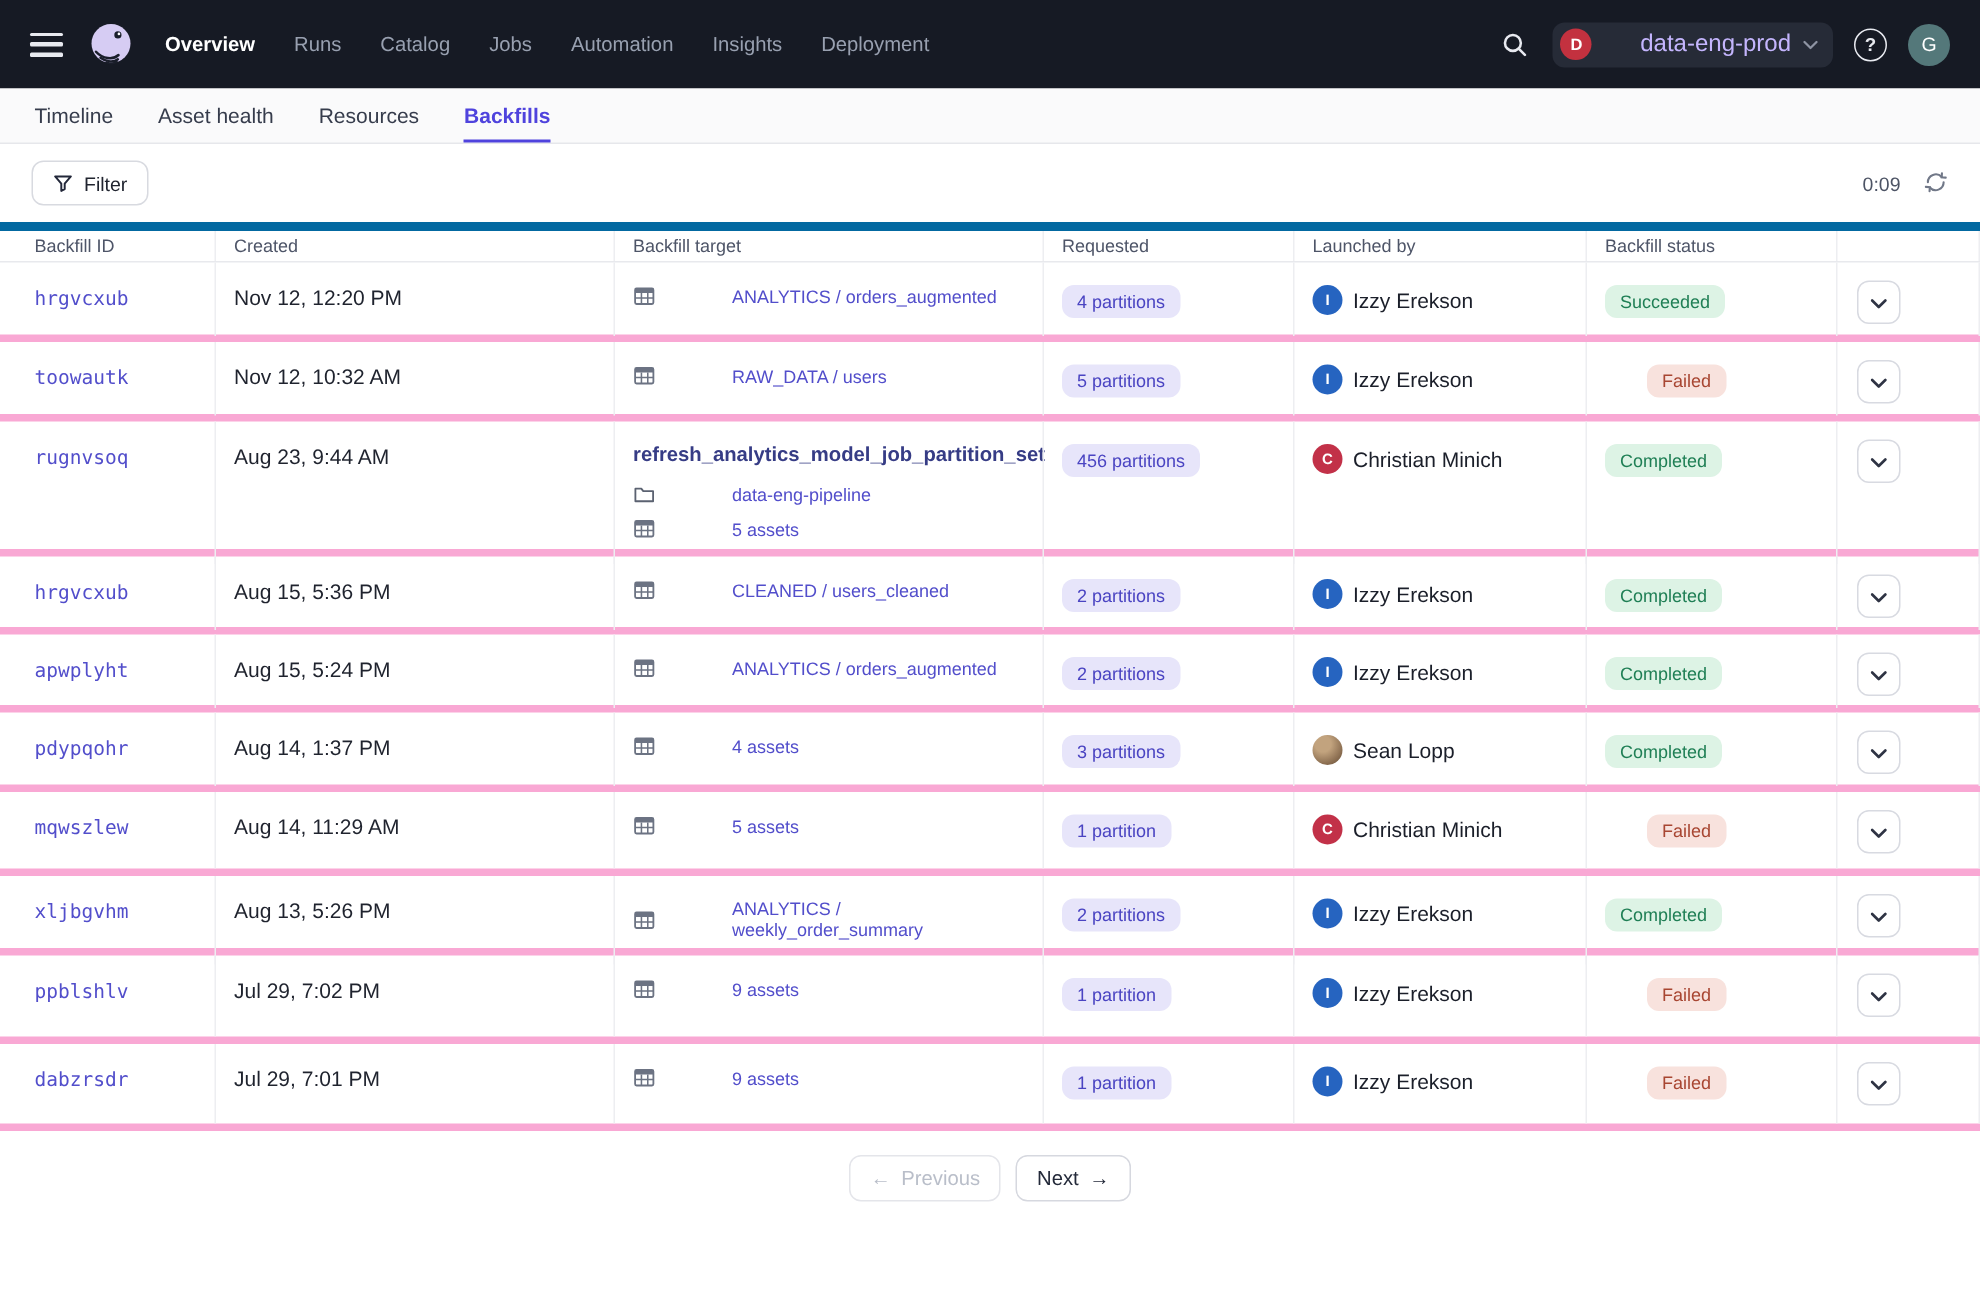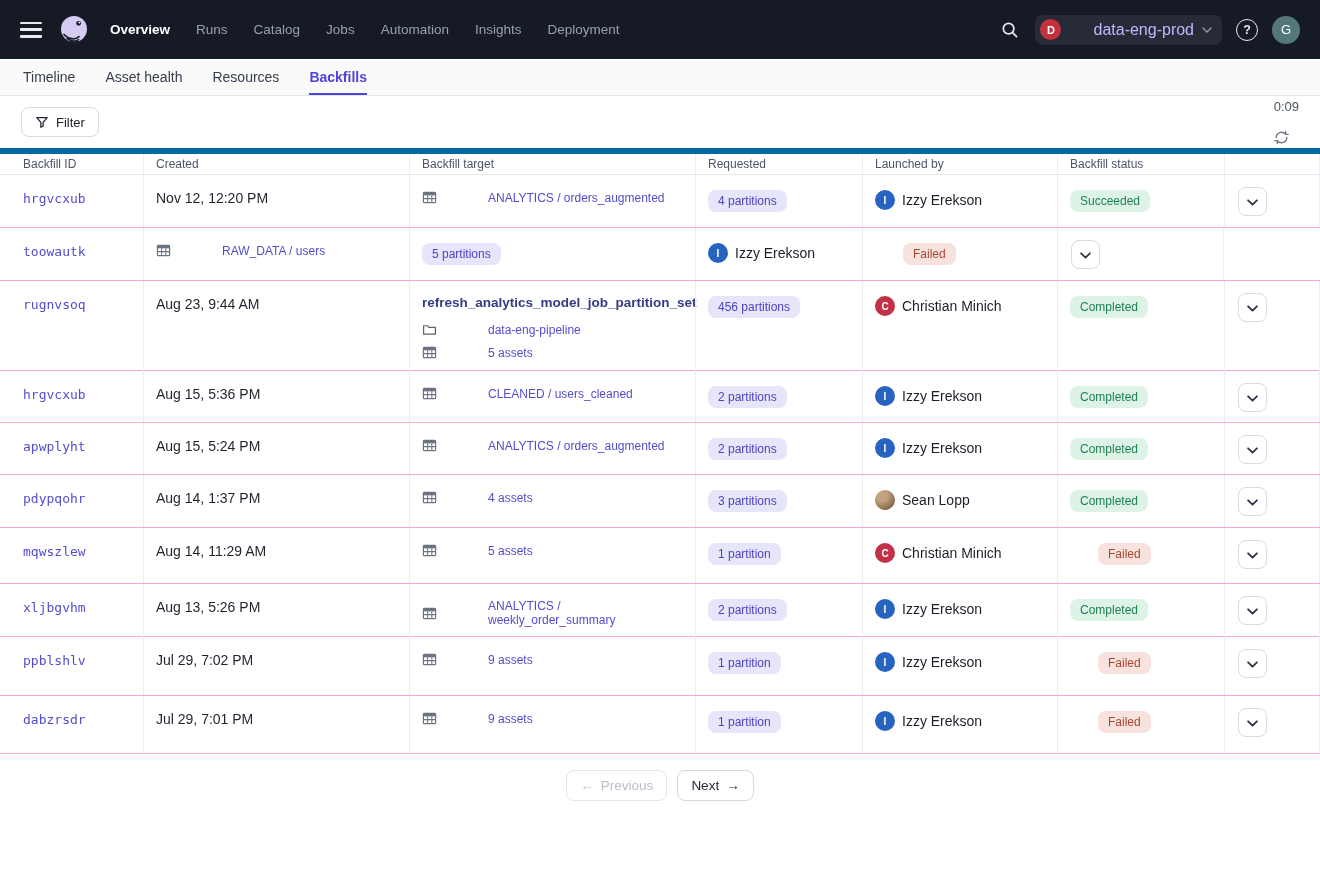--- a/index.html
+++ b/index.html
@@ -24,31 +24,31 @@
 
   
   .tabbar { height:37px; background:#FAFAFB; border-bottom:1px solid #E6E7EB; display:flex; align-items:stretch; padding:0 23px; gap:30px; }
   .tab { display:flex; align-items:center; font-size:14px; color:#363C4C; cursor:pointer; position:relative; white-space:nowrap; }
   .tab.active { color:var(--accent,#4F43DD); font-weight:bold; }
   .tab.active::after { content:""; position:absolute; left:0; right:0; bottom:0; height:2px; background:var(--accent,#4F43DD); }
 
   
   .toolbar { height:52px; display:flex; align-items:center; padding:0 21px; }
   .filterbtn { height:30px; border:1px solid #D8DAE0; border-radius:8px; background:#fff; display:flex; align-items:center; gap:7px; padding:0 13px; font-size:13px; color:#20242F; cursor:pointer; }
-  .toolbar-right { margin-left:auto; display:flex; gap:16px;flex-direction:column; }
+  .toolbar-right { margin-left:auto; display:flex; align-items:center; gap:16px; }
   .timer { font-size:13px; color:#4C5364; }
   .refresh { width:16px; height:16px; cursor:pointer; display:flex; }
 
   
   .grid-row { display:grid; grid-template-columns:143px 266px 286px 167px 195px 167px 96px; }
   .thead { border-top:6px solid #0369a1; border-bottom:1px solid #E8E9ED; height:27px; }
   .th { font-size:12px; color:#4E5568; display:flex; align-items:center; padding-left:12px; border-left:1px solid #EDEEF1; }
   .th:first-child { border-left:none; padding-left:23px; }
   .th:last-child { border-right:1px solid #EDEEF1; }
-  .trow { border-bottom:1px solid #f9a8d4; }
+  .trow { border-bottom:5px solid #f9a8d4; }
   .td { padding:15px 10px 8px 12px; border-left:1px solid #EDEEF1; font-size:14px; color:#1F232E; }
   .td:first-child { border-left:none; padding-left:23px; }
   .td:last-child { border-right:1px solid #EDEEF1; padding-top:12px; padding-left:13px; }
   .idlink { font-family:"DejaVu Sans Mono", monospace; font-size:13px; color:#524ECB; text-decoration:none; cursor:pointer; }
   .meta-line { display:flex; align-items:center; gap:7px; margin-bottom:8px; }
   .meta-line .icn { display:flex; flex:none; }
   .tlink { font-size:12px; color:#524ECB; text-decoration:none; cursor:pointer;margin-left:44px; }
   .job-name { font-size:13.5px; font-weight:bold; color:#363C85; margin:-1px 0 12px 0; cursor:pointer; }
   .pill { display:inline-block; font-size:12px; border-radius:8px; padding:4px 10px; white-space:nowrap; }
   .pill.part { background:var(--lav-bg,#E7E5FA); color:var(--lav-tx,#4A44C2); }
@@ -175,20 +175,21 @@
     <div class="td">
           <button class="menubtn">
             <span><svg width="11" height="7" viewBox="0 0 10 6" fill="none" stroke="#2F3444" stroke-width="1.6" stroke-linecap="round" stroke-linejoin="round">
                 <path d="M1 1l4 4 4-4"></path>
               </svg></span>
           </button>
         </div>
   </div>
       <div class="grid-row trow" style="height:53px">
     <div class="td"><a class="idlink">toowautk</a></div>
+    <div class="td">Nov 12, 10:32 AM</div>
     <div class="td">
           <div class="meta-line">
             <span class="icn">
               <svg width="15" height="15" viewBox="0 0 16 16">
                 <rect x="1.5" y="2.5" width="13" height="11" rx="1" fill="none" stroke="#6C7383" stroke-width="1.3"></rect>
                 <rect x="1.5" y="2.5" width="13" height="3.2" fill="#6C7383"></rect>
                 <path d="M1.5 9.2h13M6 5.7v7.8M10.5 5.7v7.8" stroke="#6C7383" stroke-width="1.1" fill="none"></path>
               </svg>
             </span>
             <a class="tlink">RAW_DATA / users</a>

